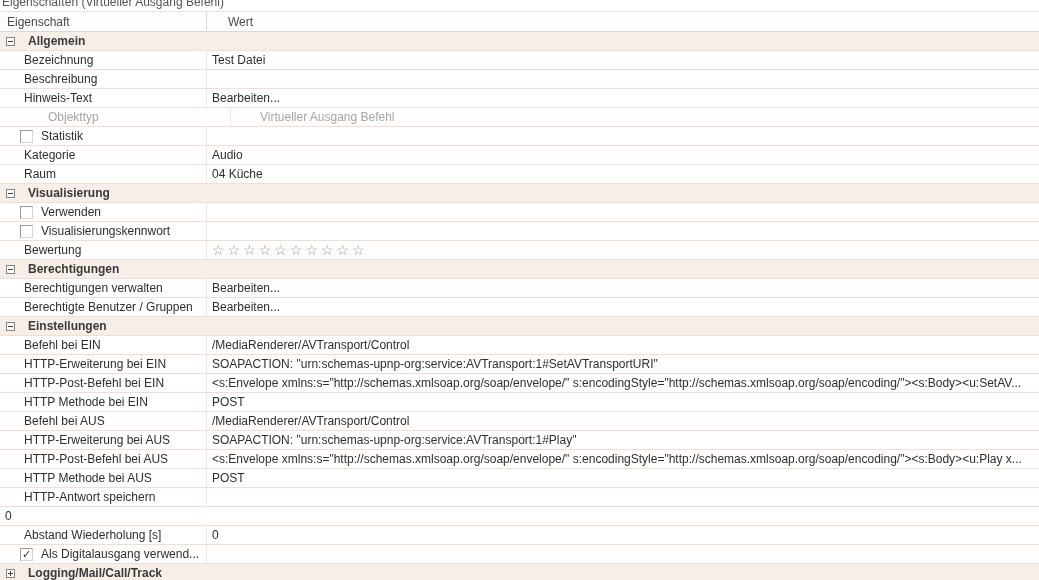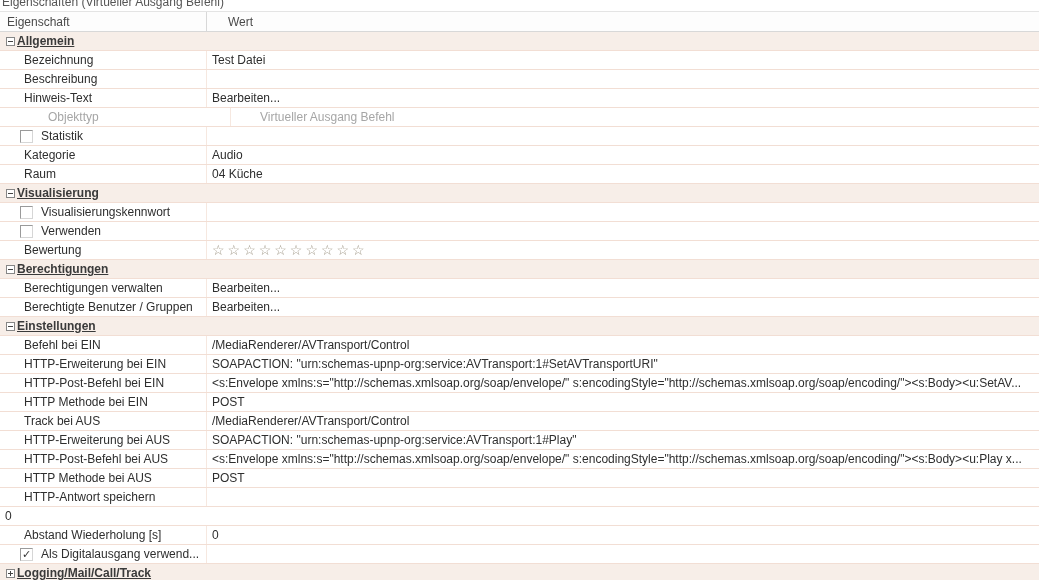--- a/index.html
+++ b/index.html
@@ -31,21 +31,21 @@
   .grid-header .h-prop{width:207px;padding-left:7px;border-right:1px solid var(--hdr-border);height:100%;display:flex;align-items:center;}
   .grid-header .h-val{flex:1;padding-left:5px;height:100%;display:flex;align-items:center;}
 
   
   .sec-row{
     display:flex;align-items:center;height:19px;
     background:var(--section-bg);border-bottom:1px solid var(--row-border);
     cursor:default;
   }
   .sec-row .ebox{margin-left:6px;}
-  .sec-row .sec-label{margin-left:2px;font-weight:bold;color:#3a3a3a;text-decoration:underline;}
+  .sec-row .sec-label{margin-left:13px;font-weight:bold;color:#3a3a3a;}
 
   .prop-row{display:flex;height:19px;border-bottom:1px solid var(--row-border);background:#fff;justify-content:space-between;}
   .cell-label{
     width:207px;display:flex;align-items:center;padding-left:24px;
     border-right:1px solid #f6e8e0;overflow:hidden;white-space:nowrap;
   }
   .cell-label.with-cb{padding-left:20px;}
   .cell-value{
     flex:1;display:flex;align-items:center;padding-left:5px;
     overflow:hidden;white-space:nowrap;
@@ -141,28 +141,28 @@
           <span>04 Küche</span>
         </div>
       </div>
       <div class="sec-row">
         <span class="ebox"></span>
         <span class="sec-label">Visualisierung</span>
       </div>
       <div class="prop-row">
         <div class="cell-label with-cb">
           <span class="cb"></span>
-          <span>Visualisierungskennwort</span>
+          <span>Verwenden</span>
         </div>
         <div class="cell-value"></div>
       </div>
       <div class="prop-row">
         <div class="cell-label with-cb">
           <span class="cb"></span>
-          <span>Verwenden</span>
+          <span>Visualisierungskennwort</span>
         </div>
         <div class="cell-value"></div>
       </div>
       <div class="prop-row">
         <div class="cell-label">
           <span>Bewertung</span>
         </div>
         <div class="cell-value">
           <span class="star">☆</span>
           <span class="star">☆</span>
@@ -227,21 +227,21 @@
       <div class="prop-row">
         <div class="cell-label">
           <span>HTTP Methode bei EIN</span>
         </div>
         <div class="cell-value">
           <span>POST</span>
         </div>
       </div>
       <div class="prop-row">
         <div class="cell-label">
-          <span>Track bei AUS</span>
+          <span>Befehl bei AUS</span>
         </div>
         <div class="cell-value">
           <span>/MediaRenderer/AVTransport/Control</span>
         </div>
       </div>
       <div class="prop-row">
         <div class="cell-label">
           <span>HTTP-Erweiterung bei AUS</span>
         </div>
         <div class="cell-value">

